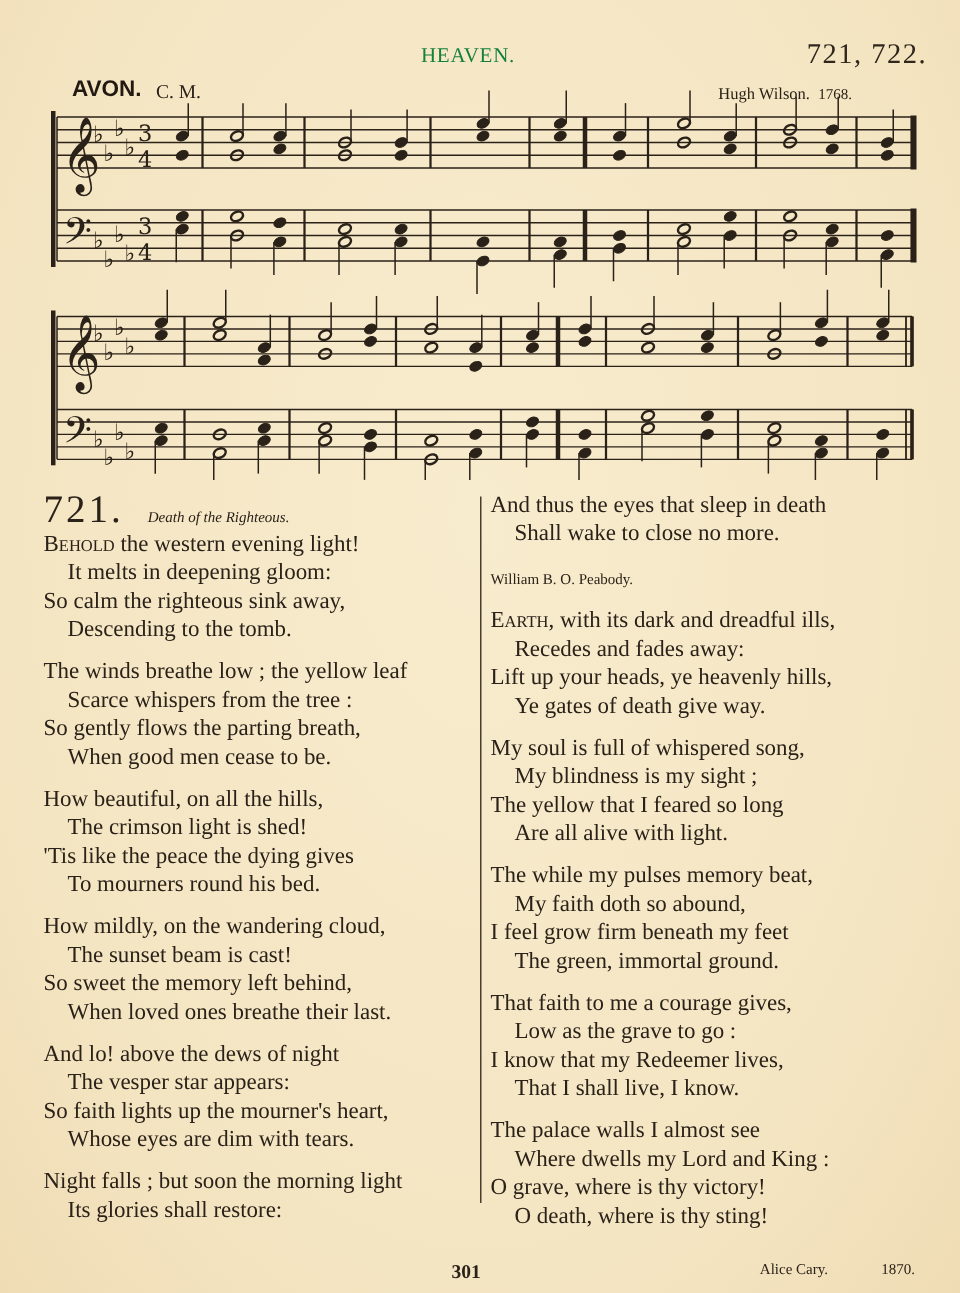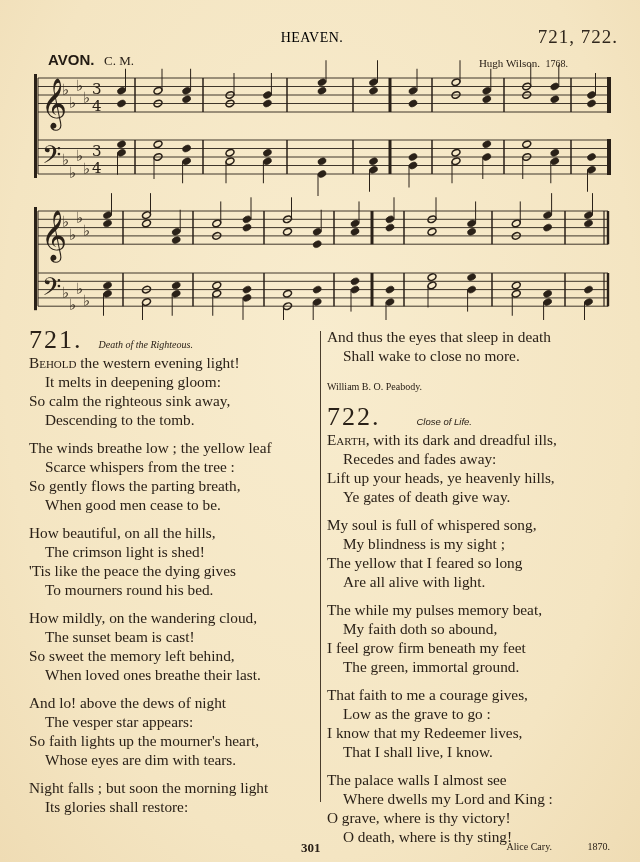--- a/index.html
+++ b/index.html
@@ -6,21 +6,21 @@
   body {
     width: 640px; height: 862px; overflow: hidden; position: relative;
     background: #f6e9c8;
     background-image: radial-gradient(ellipse at 50% 40%, #f8ecce 0%, #f4e5c2 70%, #efdcb4 100%);
     font-family: "Liberation Serif", "DejaVu Serif", serif;
     color: #2a2118;
   }
   .abs { position: absolute; }
   #running-head {
     left: 0; width: 624px; top: 30px; text-align: center;
-    font-size: 14px; letter-spacing: 0.5px; color: #000000;
+    font-size: 14px; letter-spacing: 0.5px; color: #15803d;
   }
   #hymn-numbers {
     right: 22px; top: 26px; font-size: 19px; letter-spacing: 1px; color: #2f261c;
   }
   #tune-name {
     left: 48px; top: 51px; font-family: "Liberation Sans", "DejaVu Sans", sans-serif;
     font-weight: bold; font-size: 15px; color: #221a12;
   }
   #tune-meter { left: 104px; top: 53px; font-size: 13px; color: #2a2118; }
   #composer {
@@ -362,24 +362,20 @@
 </div>
 
 <div class="col col-right">
   <div id="h721-cont">
       <div class="stanza" style="margin-bottom: 12px;">
         <div class="line">And thus the eyes that sleep in death</div>
         <div class="line indent">Shall wake to close no more.</div>
       </div>
     </div>
   <div class="author">William B. O. Peabody.</div>
-  <div class="hymn-head">
-    <span class="hymn-num">722.</span>
-    <span class="hymn-title" style="font-family:'Liberation Sans','DejaVu Sans',sans-serif;font-size:9.5px;margin-left:36px;">Close of Life.</span>
-  </div>
   <div id="h722-stanzas">
       <div class="stanza">
         <div class="line"><span class="sc">Earth</span>, with its dark and dreadful ills,</div>
         <div class="line indent">Recedes and fades away:</div>
         <div class="line">Lift up your heads, ye heavenly hills,</div>
         <div class="line indent">Ye gates of death give way.</div>
       </div>
       <div class="stanza">
         <div class="line">My soul is full of whispered song,</div>
         <div class="line indent">My blindness is my sight ;</div>

